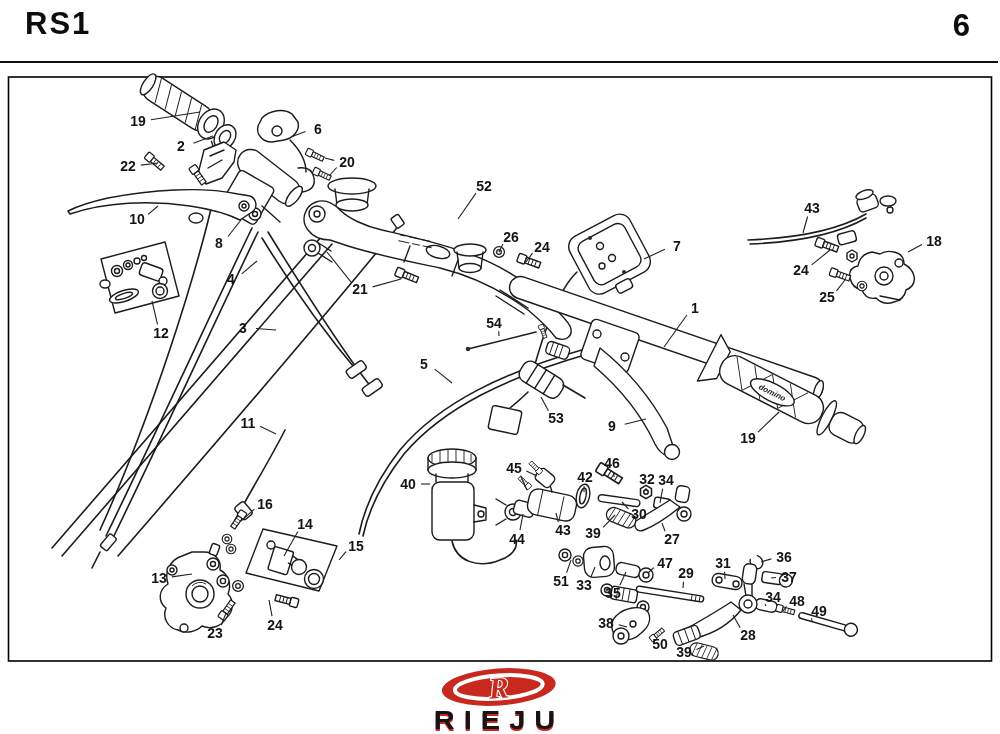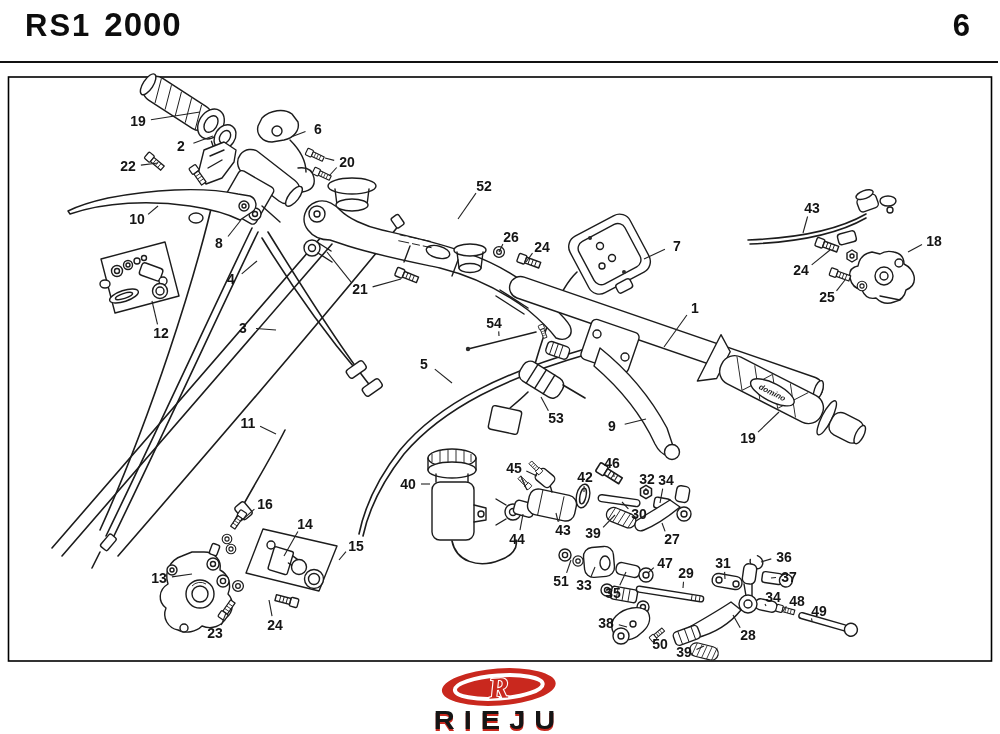--- a/index.html
+++ b/index.html
@@ -24,21 +24,20 @@
              line-height:1;margin-top:-2px;transform:scaleY(.92);
              text-shadow:0 2px 0 #c9281e;}
 </style>
 </head>
 <body>
 
 <div class="page">
 
   <div class="hdr-title">
     <span class="hdr-model">RS1</span>
-    <span class="hdr-year">2000</span>
   </div>
   <div class="hdr-page">6</div>
   <div class="hdr-rule"></div>
 
   <svg class="stage" width="1000" height="734" viewBox="0 0 1000 734">
     <defs>
       <g id="bolt">
         <rect x="-2" y="-4.5" width="8" height="9" rx="1.5" class="ln" fill="#e8e8e8"></rect>
         <rect x="6" y="-3" width="15" height="6" class="ln"></rect>
         <line x1="9.5" y1="-3" x2="9.5" y2="3" class="thin" stroke="#1c1c1c"></line>

